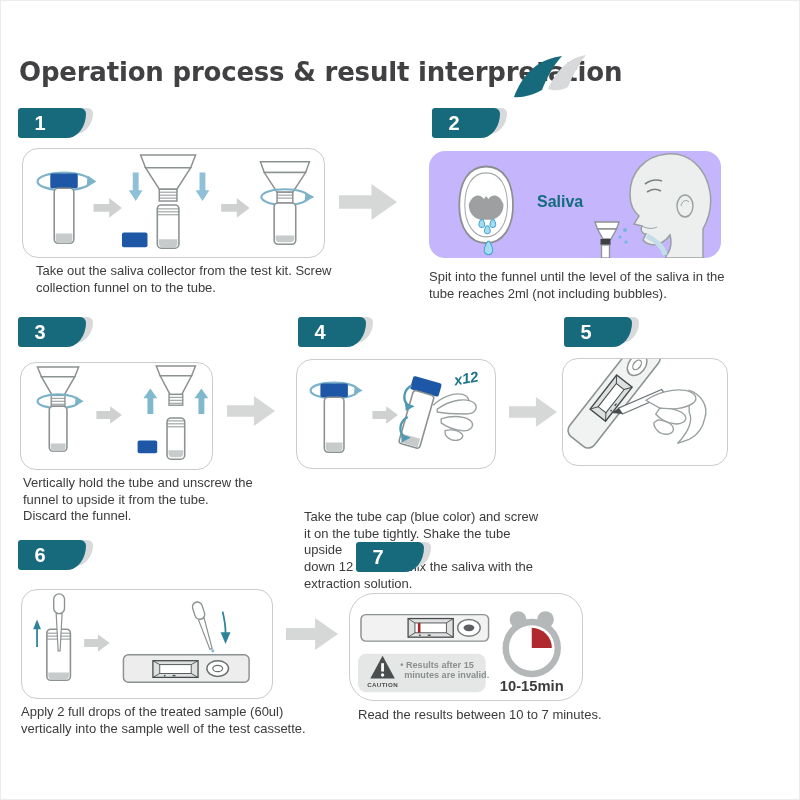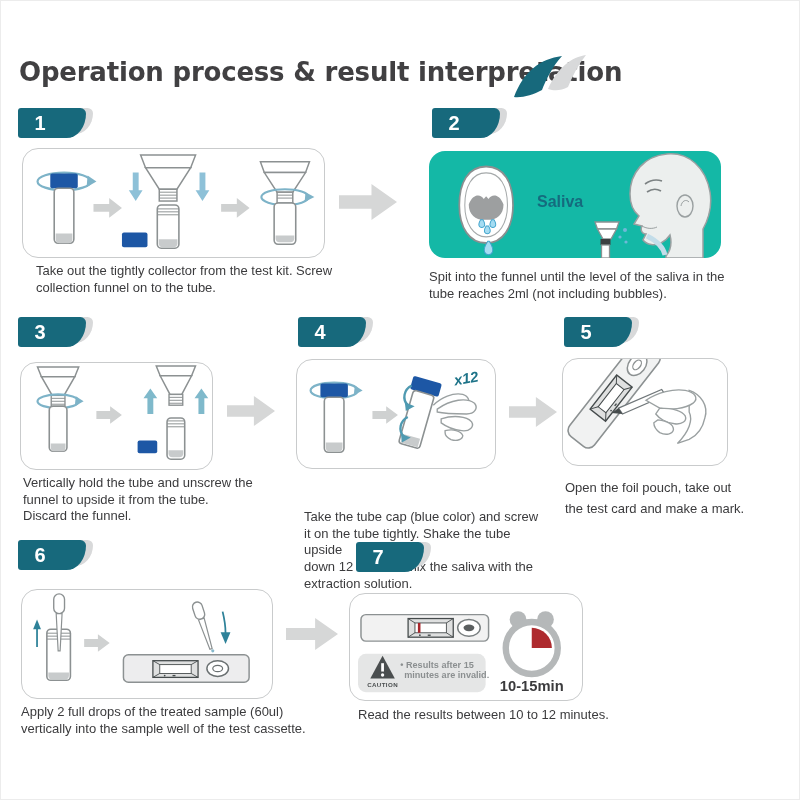--- a/index.html
+++ b/index.html
@@ -3,21 +3,21 @@
 <meta charset="utf-8">
 <style>
   html,body{margin:0;padding:0;background:#fff;}
   #canvas{position:relative;width:800px;height:800px;background:#fff;border:1px solid #ececec;box-sizing:border-box;overflow:hidden;font-family:"Liberation Sans",sans-serif;}
   .page-title{position:absolute;left:18px;top:56px;font-size:26px;font-weight:bold;color:#414042;letter-spacing:-0.2px;font-family:"DejaVu Sans","Liberation Sans",sans-serif;}
   .badge{position:absolute;width:76px;height:30px;}
   .badge .echo{position:absolute;left:52px;top:0;width:23px;height:26px;background:#d8d9da;border-radius:0 7px 100% 0;}
   .badge .tail{position:absolute;left:44px;top:0;width:24px;height:30px;background:#17697c;border-radius:0 7px 100% 0;}
   .badge .sq{position:absolute;left:0;top:0;width:44px;height:30px;background:#17697c;border-radius:3px 0 0 3px;color:#fff;font-size:20px;font-weight:bold;text-align:center;line-height:30px;}
   .panel{position:absolute;background:#fff;border:1.5px solid #c9cbcc;border-radius:16px;box-sizing:border-box;}
-  .panel.tinted{background:#14b8a6;border:none;}
+  .panel.tinted{background:#c4b5fd;border:none;}
   .panel svg{display:block;width:100%;height:100%;}
   .caption{position:absolute;font-size:13px;color:#3b3b3d;line-height:1.28;white-space:pre-line;}
   .caption.loose{line-height:1.6;}
   .arrow{position:absolute;background:#d6d7d7;clip-path:polygon(0 31%,56% 31%,56% 0,100% 50%,56% 100%,56% 69%,0 69%);}
   svg text{font-family:"Liberation Sans",sans-serif;}
 </style>
 </head>
 <body>
 
 <div id="canvas">
@@ -114,21 +114,21 @@
         <g>
           <path d="M-14,70 h24 l-2.5,7 h-19 Z" fill="#fff" stroke="#8c9192" stroke-width="1.3"></path>
           <path d="M-11.5,77 h19 l-5.5,10 h-8 Z" fill="#fff" stroke="#8c9192" stroke-width="1.3"></path>
           <rect x="-8.5" y="87" width="10" height="6" fill="#3c4041"></rect>
           <rect x="-7.5" y="93" width="8" height="13" fill="#fff" stroke="#8c9192" stroke-width="1.3"></rect>
         </g>
       </g>
     </svg>
   </div>
 
-  <div class="caption" style="left:35px;top:262px;width:310px;">Take out the tightly collector from the test kit. Screw
+  <div class="caption" style="left:35px;top:262px;width:310px;">Take out the saliva collector from the test kit. Screw
 collection funnel on to the tube.</div>
   <div class="caption" style="left:428px;top:262px;width:310px;margin-top:6px;">Spit into the funnel until the level of the saliva in the
 tube reaches 2ml (not including bubbles).</div>
 
   <div class="badge" style="left:17px;top:316px;">
     <div class="echo"></div>
     <div class="tail"></div>
     <div class="sq">3</div>
   </div>
 
@@ -238,22 +238,20 @@
     </svg>
   </div>
 
   <div class="caption" style="left:22px;top:474px;width:270px;">Vertically hold the tube and unscrew the
 funnel to upside it from the tube.
 Discard the funnel.</div>
   <div class="caption" style="left:303px;top:476px;width:240px;margin-top:32px;">Take the tube cap (blue color) and screw
 it on the tube tightly. Shake the tube upside
 down 12 times to mix the saliva with the
 extraction solution.</div>
-  <div class="caption loose" style="left:564px;top:477px;width:210px;">Open the foil pouch, take out
-the test card and make a mark.</div>
 
   <div class="badge" style="left:17px;top:539px;">
     <div class="echo"></div>
     <div class="tail"></div>
     <div class="sq">6</div>
   </div>
 
   <div class="panel" style="left:20px;top:588px;width:252px;height:110px;">
     <svg viewBox="0 0 252 110">
       <g>
@@ -293,21 +291,21 @@
   </div>
 
   <div class="arrow" style="left:285px;top:617px;width:52px;height:32px;"></div>
 
   <div class="badge" style="left:355px;top:541px;">
     <div class="echo"></div>
     <div class="tail"></div>
     <div class="sq">7</div>
   </div>
 
-  <div class="panel" style="left:348px;top:592px;width:234px;height:108px;">
+  <div class="panel" style="left:348px;top:592px;width:234px;height:108px;border-radius:25px;">
     <svg viewBox="0 0 234 108">
       <g>
         <rect x="10" y="21" width="130" height="27" rx="5" fill="#f2f2f2" stroke="#8c9192" stroke-width="1.5"></rect>
         <rect x="58" y="25" width="46" height="19" fill="#dfe0e0" stroke="#454b4c" stroke-width="1.3"></rect>
         <rect x="65" y="29.5" width="32" height="10" fill="#fff" stroke="#454b4c" stroke-width="0.9"></rect>
         <path d="M58,25 L65,29.5 M104,25 L97,29.5 M58,44 L65,39.5 M104,44 L97,39.5" stroke="#454b4c" stroke-width="0.9"></path>
         <rect x="68" y="29.5" width="2.6" height="10" fill="#a8262b"></rect>
         <circle cx="70" cy="42" r="0.9" fill="#454b4c"></circle>
         <rect x="78" y="41.3" width="3" height="1.4" fill="#454b4c"></rect>
         <ellipse cx="120" cy="34.5" rx="11.5" ry="8.5" fill="#fff" stroke="#777d7e" stroke-width="1.5"></ellipse>
@@ -329,15 +327,15 @@
         <circle cx="198" cy="26" r="8.5" fill="#b5b8b9"></circle>
         <circle cx="184" cy="55" r="26.5" fill="#fff" stroke="#b5b8b9" stroke-width="6.5"></circle>
         <path d="M184,55 L184,34.5 A20.5,20.5 0 0 1 204.5,55 Z" fill="#ae2a2e"></path>
       </g>
       <text x="184" y="99" text-anchor="middle" font-size="15" font-weight="bold" fill="#3b3b3d">10-15min</text>
     </svg>
   </div>
 
   <div class="caption" style="left:20px;top:703px;width:330px;">Apply 2 full drops of the treated sample (60ul)
 vertically into the sample well of the test cassette.</div>
-  <div class="caption" style="left:357px;top:706px;width:330px;">Read the results between 10 to 12 minutes.</div>
+  <div class="caption" style="left:357px;top:706px;width:330px;">Read the results between 10 to 7 minutes.</div>
 
 </div>
 
 </body></html>

